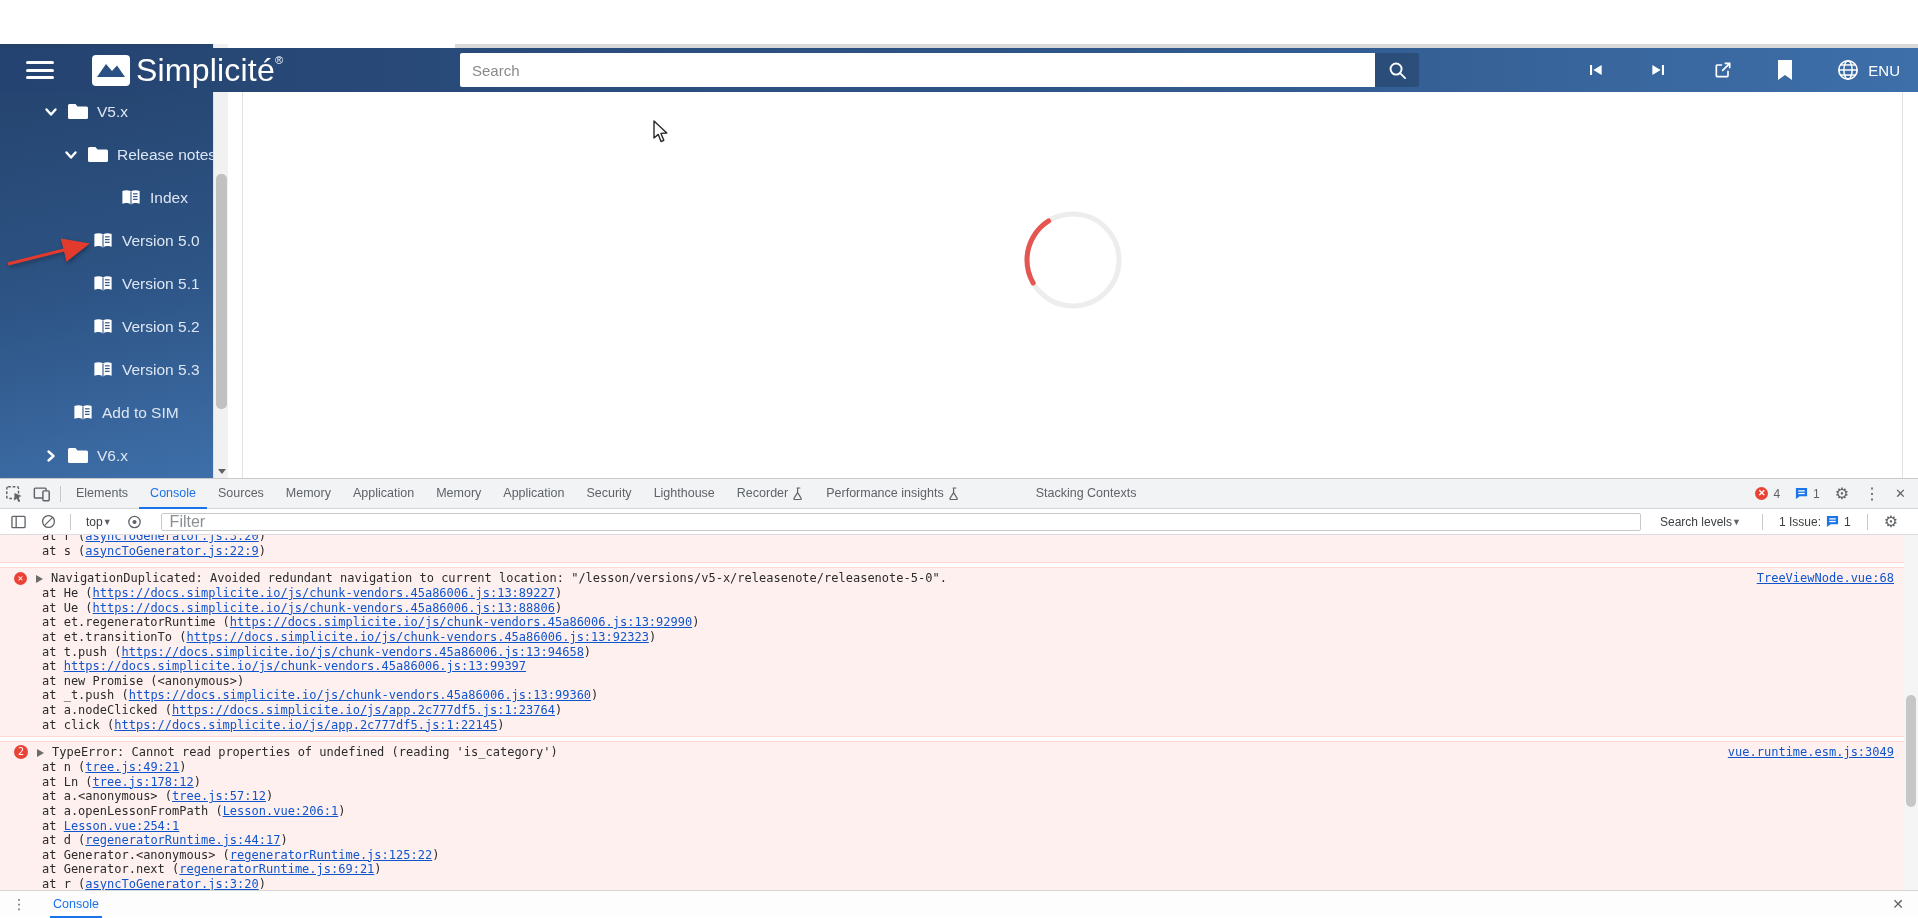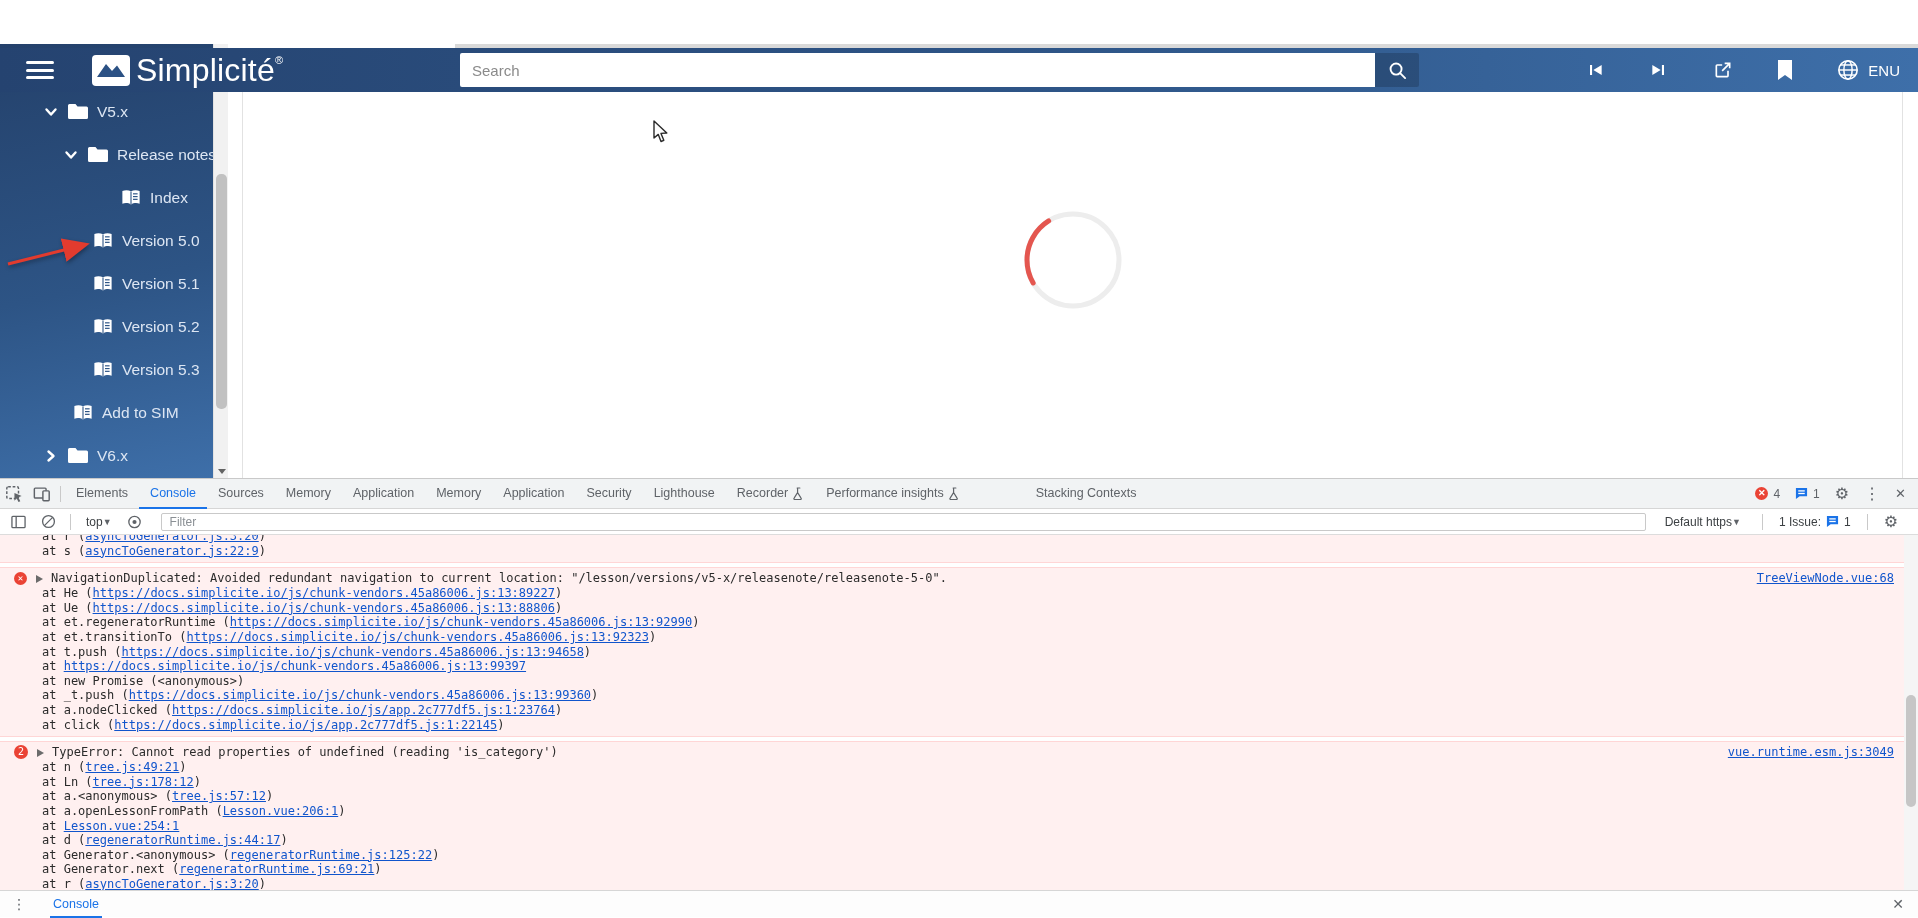--- a/index.html
+++ b/index.html
@@ -73,21 +73,21 @@
   .dt-tab.separated { margin-left:54px; }
   .dt-right { margin-left:auto; display:flex; align-items:center; gap:15px; margin-right:12px; }
   .badge-group { display:flex; align-items:center; gap:5px; cursor:pointer; color:#5f6368; }
   .err-circle { width:13px; height:13px; border-radius:50%; background:var(--err-red,#ea4335); color:#fff; font-size:9px; line-height:13px; text-align:center; font-weight:bold; }
   .txt-btn { cursor:pointer; color:#5f6368; font-size:16px; line-height:16px; }
 
   .dt-toolbar { height:26px; display:flex; align-items:center; gap:6px; padding:0 6px; border-bottom:1px solid #dcdcdc; }
   .tb-icon { width:24px; height:22px; display:flex; align-items:center; justify-content:center; cursor:pointer; color:#5f6368; }
   .tb-select { display:flex; align-items:center; padding:0 5px; cursor:pointer; color:#3c4043; }
   .tb-caret { font-size:9px; color:#5f6368; }
-  .filter-input { flex:1; height:18px; border:1px solid #c9c9c9; border-radius:2px; margin:0 8px; font-size:12px; padding:0 8px; outline:none; color:#14532d; font-family:"Liberation Sans",sans-serif; }
+  .filter-input { flex:1; height:18px; border:1px solid #c9c9c9; border-radius:2px; margin:0 8px; font-size:16px; padding:0 8px; outline:none; color:#14532d; font-family:"Liberation Sans",sans-serif; }
   .filter-input::placeholder { color:#8a8f94; }
   .tb-right { display:flex; align-items:center; gap:12px; margin-right:14px; }
 
   .console { position:relative; height:355px; overflow:hidden; background:#fff;
     font-family:"DejaVu Sans Mono", monospace; font-size:12px; color:#2b2b2b; }
   .messages { position:absolute; left:0; top:0; right:14px; }
   .msg { background:var(--err-bg,#fff0f0); border-top:1px solid var(--err-border,#ffd6d6); border-bottom:1px solid var(--err-border,#ffd6d6); padding:3px 0 4px; }
   .msg + .msg { margin-top:4px; }
   .messages .msg:first-child { margin-top:-10px; }
   .msg-head { display:flex; align-items:flex-start; line-height:15px; padding-left:14px; }
@@ -403,21 +403,21 @@
       </span>
       <span class="tb-icon">
         <svg width="17" height="14" viewBox="0 0 18 14">
           <circle cx="9" cy="7" r="6" fill="none" stroke="currentColor" stroke-width="1.4"></circle>
           <circle cx="9" cy="7" r="2.2" fill="currentColor"></circle>
         </svg>
       </span>
       <input class="filter-input" placeholder="Filter" style="">
       <div class="tb-right">
         <span class="tb-select">
-          <span>Default https</span>
+          <span>Search levels</span>
           <span class="tb-caret">▼</span>
         </span>
         <span class="dt-sep"></span>
         <span class="badge-group">
           <span style="color:#3c4043;">1 Issue:</span>
           <svg width="13" height="13" viewBox="0 0 14 14">
             <path d="M1 1 h12 v9 h-8 l-4 3 z" fill="#1a73e8"></path>
             <line x1="3.5" y1="4.2" x2="10.5" y2="4.2" stroke="#fff" stroke-width="1.4"></line>
             <line x1="3.5" y1="7" x2="10.5" y2="7" stroke="#fff" stroke-width="1.4"></line>
           </svg>

